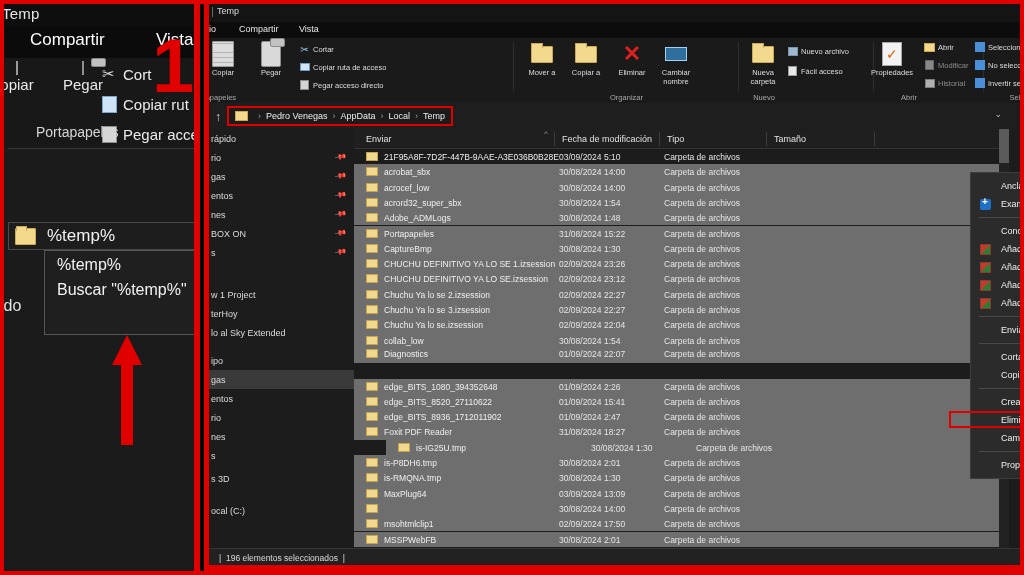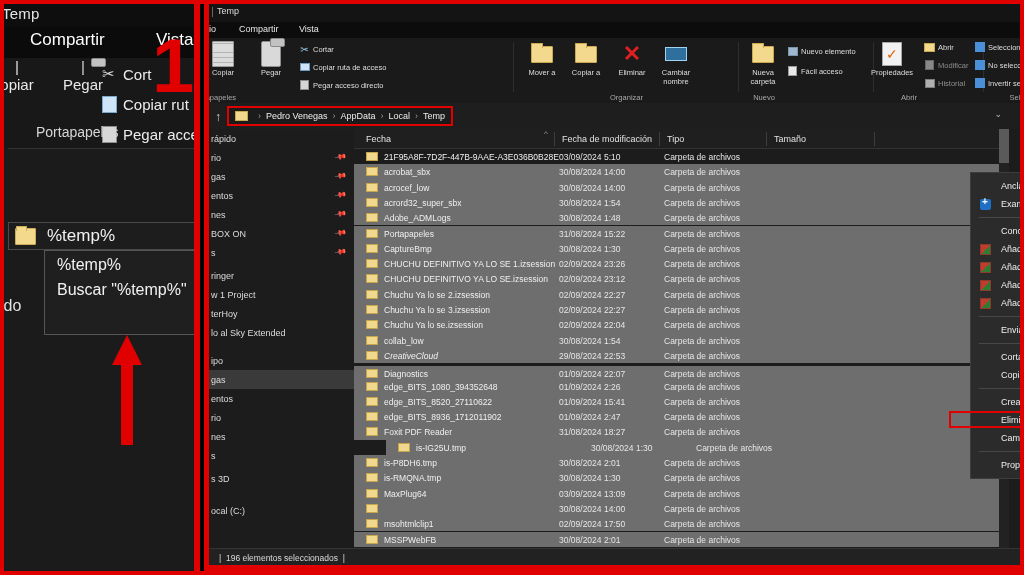--- a/index.html
+++ b/index.html
@@ -301,21 +301,21 @@
       <div class="bigbtn" style="left:2px;">
         <span class="ic">
             <span class="fold"></span>
           </span>
         <span class="tx">Nueva carpeta</span>
       </div>
       <div class="smallbtn" style="left:48px; top:6px;">
         <span class="ic">
             <span style="width:10px;height:9px;background:#9fb8d0;border:1px solid #7d93ab;display:block;"></span>
           </span>
-        <span class="tx">Nuevo elemento</span>
+        <span class="tx">Nuevo archivo</span>
       </div>
       <div class="smallbtn" style="left:48px; top:26px;">
         <span class="ic">
             <span style="width:9px;height:10px;background:#e8e8e8;border:1px solid #9b9b9b;display:block;"></span>
           </span>
         <span class="tx">Fácil acceso</span>
       </div>
       <div class="gname" style="left:-40px;width:130px;">Nuevo</div>
       <div class="gdiv"></div>
     </div>
@@ -411,23 +411,20 @@
         <span class="pin" style="font-size: 8px;">📌</span>
       </div>
       <div class="navitem" style="top: 95px;">
         <span class="nlabel" style="left: 2px;">BOX ON</span>
         <span class="pin" style="font-size: 8px;">📌</span>
       </div>
       <div class="navitem" style="top: 114px;">
         <span class="nlabel" style="left: 2px;">s</span>
         <span class="pin" style="font-size: 8px;">📌</span>
       </div>
-      <div class="navitem" style="top: 137px;">
-        <span class="nlabel" style="left: 2px;">ringer</span>
-      </div>
       <div class="navitem" style="top: 156px;">
         <span class="nlabel" style="left: 2px;">w 1 Project</span>
       </div>
       <div class="navitem" style="top: 175px;">
         <span class="nlabel" style="left: 2px;">terHoy</span>
       </div>
       <div class="navitem" style="top: 194px;">
         <span class="nlabel" style="left: 2px;">lo al Sky Extended</span>
       </div>
       <div class="navitem" style="top: 222px;">
@@ -450,21 +447,21 @@
       </div>
       <div class="navitem" style="top: 340px;">
         <span class="nlabel" style="left: 2px;">s 3D</span>
       </div>
       <div class="navitem" style="top: 372px;">
         <span class="nlabel" style="left: 2px;">ocal (C:)</span>
       </div>
     </div>
 
   <div id="rw-colhdr">
-    <span class="colh" style="left:12px;">Fecha</span>
+    <span class="colh" style="left:12px;">Enviar</span>
     <span class="colsep" style="left:200px;"></span>
     <span class="colh" style="left:208px;">Fecha de modificación</span>
     <span class="colsep" style="left:305px;"></span>
     <span class="colh" style="left:313px;">Tipo</span>
     <span class="colsep" style="left:412px;"></span>
     <span class="colh" style="left:420px;">Tamaño</span>
     <span class="colsep" style="left:520px;"></span>
     <span id="rw-sortcaret">^</span>
   </div>
 
@@ -560,21 +557,21 @@
         <span class="ftype" style="top: 3px;">Carpeta de archivos</span>
         <span class="fsize" style="top: 3px;"></span>
       </div>
       <div class="frow sel" style="top: 198.9px; height: 15.3px;">
         <span class="ffold" style="top: 3px; height: 9px;"></span>
         <span class="fname" style="top: 3px; font-style: italic;">CreativeCloud</span>
         <span class="fdate" style="top: 3px;">29/08/2024 22:53</span>
         <span class="ftype" style="top: 3px;">Carpeta de archivos</span>
         <span class="fsize" style="top: 3px;"></span>
       </div>
-      <div class="frow sel" style="top: 217px; height: 15.3px;">
+      <div class="frow sel" style="top: 197px; height: 15.3px;">
         <span class="ffold" style="top: 3px; height: 9px;"></span>
         <span class="fname" style="top: 3px;">Diagnostics</span>
         <span class="fdate" style="top: 3px;">01/09/2024 22:07</span>
         <span class="ftype" style="top: 3px;">Carpeta de archivos</span>
         <span class="fsize" style="top: 3px;"></span>
       </div>
       <div class="frow sel" style="top: 229.5px; height: 15.3px;">
         <span class="ffold" style="top: 3px; height: 9px;"></span>
         <span class="fname" style="top: 3px;">edge_BITS_1080_394352648</span>
         <span class="fdate" style="top: 3px;">01/09/2024 2:26</span>

